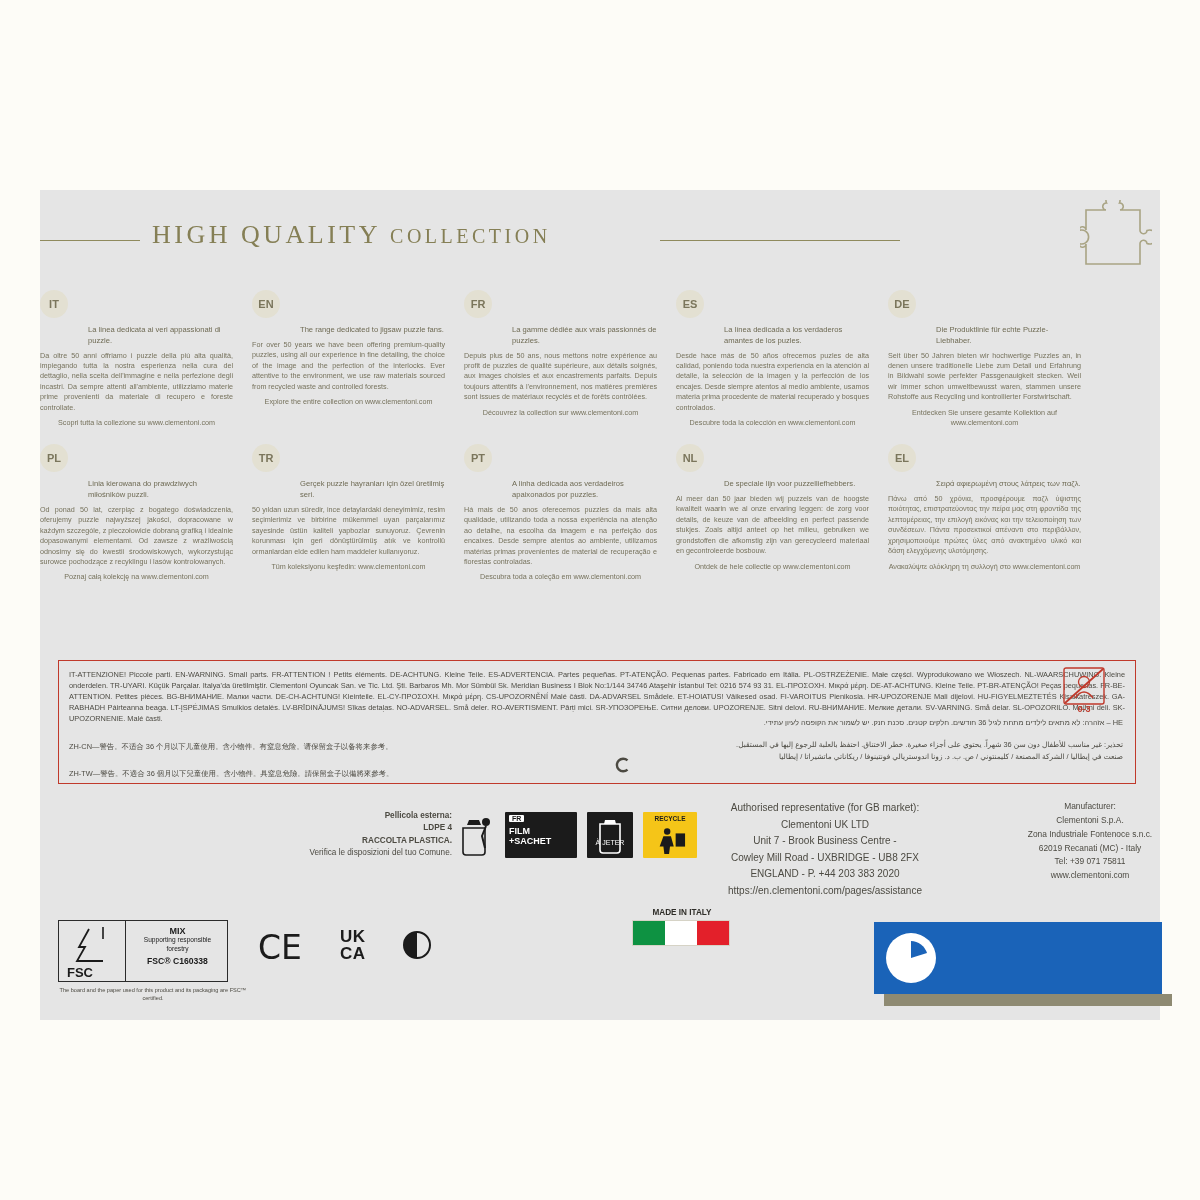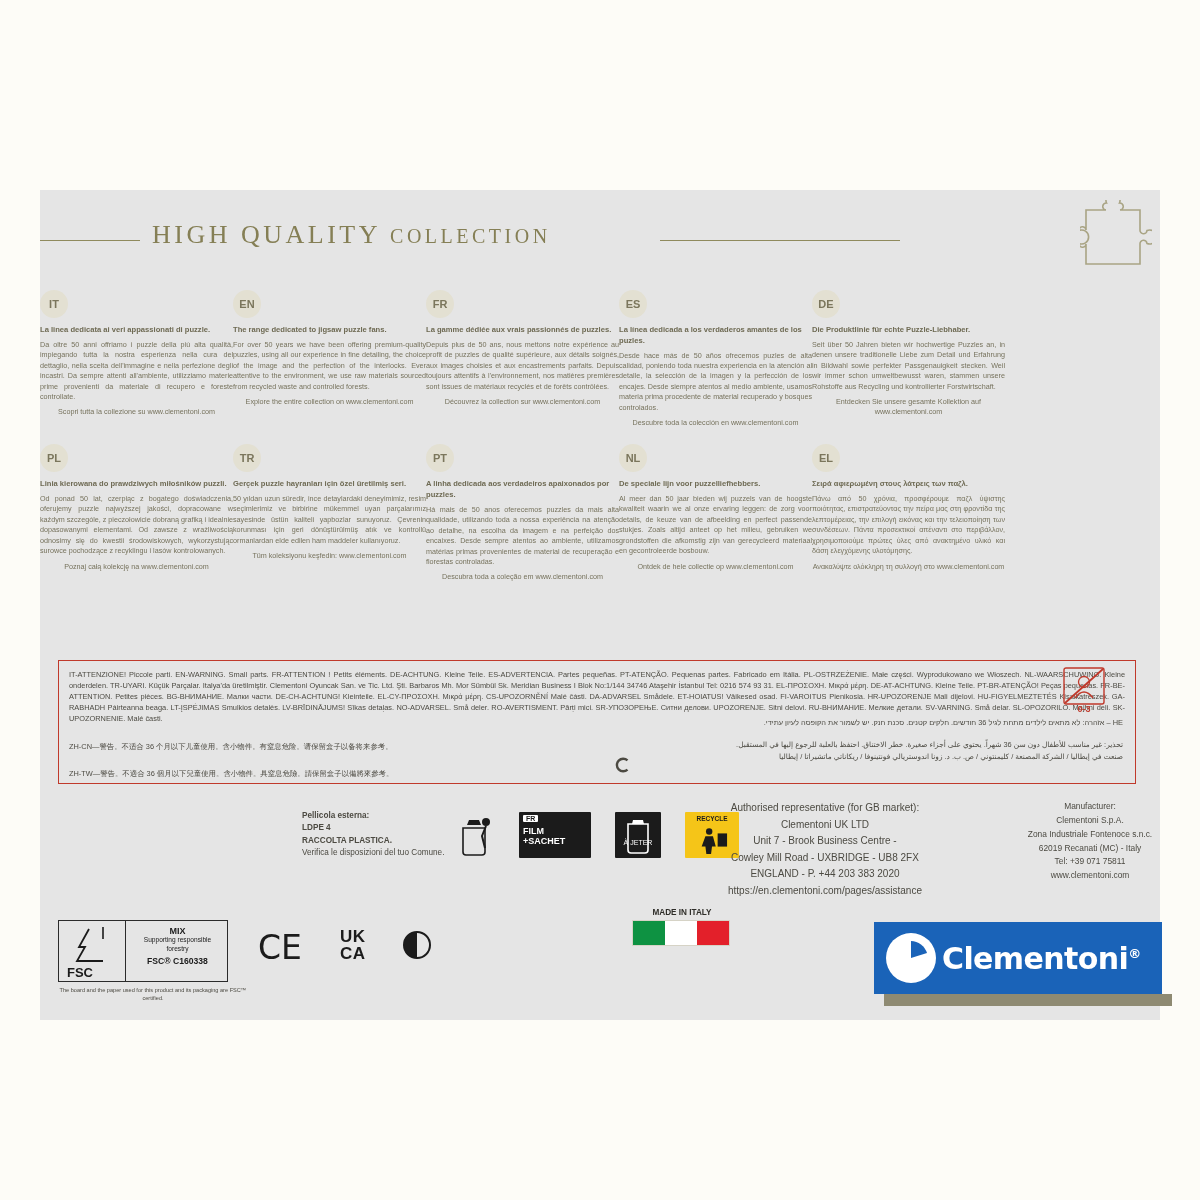--- a/index.html
+++ b/index.html
@@ -40,32 +40,32 @@
   }
   .hdr .title .small{font-size:20px;}
   
   .piece{
     position:absolute;right:8px;top:10px;width:72px;height:72px;
   }
   
   .langs{
     position:absolute;left:0;top:100px;width:1060px;
   }
-  .langrow{display:flex;margin-bottom:16px;}
+  .langrow{display:flex;gap:19px;margin-bottom:16px;}
   .langcol{width:193px;}
   .badge{
     width:28px;height:28px;border-radius:50%;
     background:#e3e0d2;color:#7b765c;
     font-size:11px;font-weight:bold;
     display:flex;align-items:center;justify-content:center;
     margin-bottom:7px;
   }
   .lead{
     font-size:7.6px;line-height:1.42;color:#6e6a53;
-    font-weight:bold;margin-bottom:4px;
+    font-weight:normal;margin-bottom:4px;margin-left:48px;
   }
   .body{
     font-size:7.2px;line-height:1.45;color:#76725c;
     text-align:justify;margin-bottom:5px;
   }
   .link{font-size:7.2px;line-height:1.4;color:#76725c;text-align:center;}
   
   .warnbox{
     position:absolute;left:18px;top:470px;
     width:1078px;height:124px;
@@ -91,24 +91,24 @@
   .no03{
     position:absolute;right:14px;top:6px;width:58px;height:46px;
   }
   .cglyph{
     position:absolute;left:556px;top:96px;width:16px;height:16px;
   }
   
   .bottom{position:absolute;left:0;top:610px;width:1120px;height:210px;}
   .film-note{
     position:absolute;left:262px;top:10px;width:150px;
-    font-size:8.2px;line-height:1.5;color:#4c4a42;font-weight:bold;
+    font-size:8.2px;line-height:1.5;color:#4c4a42;font-weight:bold;text-align:right;
   }
   .film-note .reg{font-weight:normal;}
-  .icons-row{position:absolute;left:415px;top:12px;display:flex;gap:24px;align-items:flex-start;}
+  .icons-row{position:absolute;left:415px;top:12px;display:flex;gap:10px;align-items:flex-start;}
   .binicon{width:40px;height:46px;}
   .filmsachet{
     width:72px;height:46px;background:#1b1b1b;color:#fff;
     position:relative;border-radius:1px;
   }
   .filmsachet .fr{
     position:absolute;left:4px;top:3px;background:#fff;color:#1b1b1b;
     font-size:7px;font-weight:bold;padding:0 3px;border-radius:1px;
   }
   .filmsachet .lbl{
@@ -383,20 +383,19 @@
     </svg>
 
     <div class="logo">
       <div class="mark">
         <svg viewBox="0 0 54 54" width="54" height="54">
           <circle cx="27" cy="27" r="25" fill="#ffffff"></circle>
           <path d="M27,4 a23,23 0 1 0 0,46 a23,23 0 0 1 0,-46 z" fill="#1a63b8"></path>
           <path d="M27,10 a17,17 0 0 1 16,12 l-16,5 z" fill="#1a63b8"></path>
         </svg>
       </div>
-      <div class="name"><span>Clementoni</span><span style="font-size:13px;vertical-align:super;">®</span></div>
       <div class="shadow"></div>
     </div>
 
   </div>
 
 </div>
 </div>
 
 </body></html>

